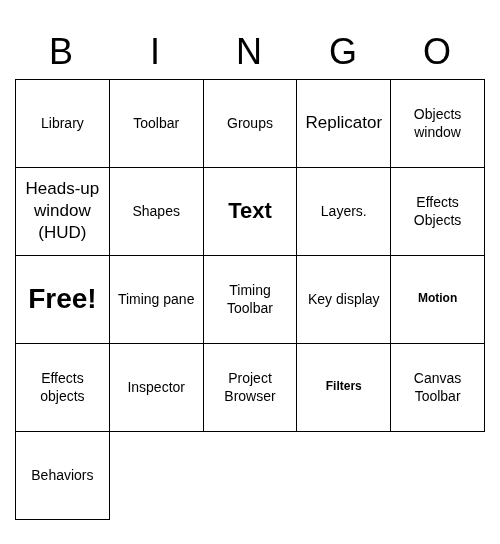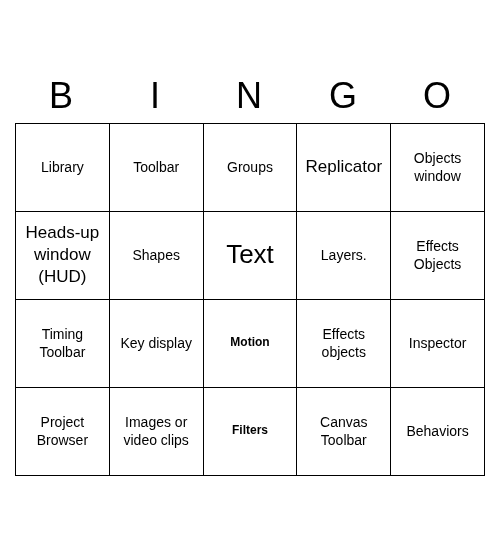--- a/index.html
+++ b/index.html
@@ -51,22 +51,22 @@
       align-items: center;
       justify-content: center;
       text-align: center;
       min-height: 88px;
       padding: 6px 4px;
       font-size: 14px;
       line-height: 1.3;
     }
 
     .bingo-cell.large-text {
-      font-size: 26px;
-      font-weight: normal;
+      font-size: 22px;
+      font-weight: bold;
     }
 
     .bingo-cell.free-cell {
       font-size: 28px;
       font-weight: bold;
     }
 
     .bingo-cell.small-text {
       font-size: 17px;
     }
@@ -91,24 +91,25 @@
   <div class="bingo-cell">Library</div>
       <div class="bingo-cell">Toolbar</div>
       <div class="bingo-cell">Groups</div>
       <div class="bingo-cell small-text">Replicator</div>
       <div class="bingo-cell">Objects window</div>
       <div class="bingo-cell small-text">Heads-up window (HUD)</div>
       <div class="bingo-cell">Shapes</div>
       <div class="bingo-cell large-text">Text</div>
       <div class="bingo-cell">Layers.</div>
       <div class="bingo-cell">Effects Objects</div>
+      <div class="bingo-cell free-cell">Free!</div>
+      <div class="bingo-cell">Timing pane</div>
       <div class="bingo-cell">Timing Toolbar</div>
       <div class="bingo-cell">Key display</div>
       <div class="bingo-cell medium-text">Motion</div>
       <div class="bingo-cell">Effects objects</div>
       <div class="bingo-cell">Inspector</div>
       <div class="bingo-cell">Project Browser</div>
-      <div class="bingo-cell">Images or video clips</div>
       <div class="bingo-cell medium-text">Filters</div>
       <div class="bingo-cell">Canvas Toolbar</div>
       <div class="bingo-cell">Behaviors</div>
     </div>
 </div>
 
 </body></html>

